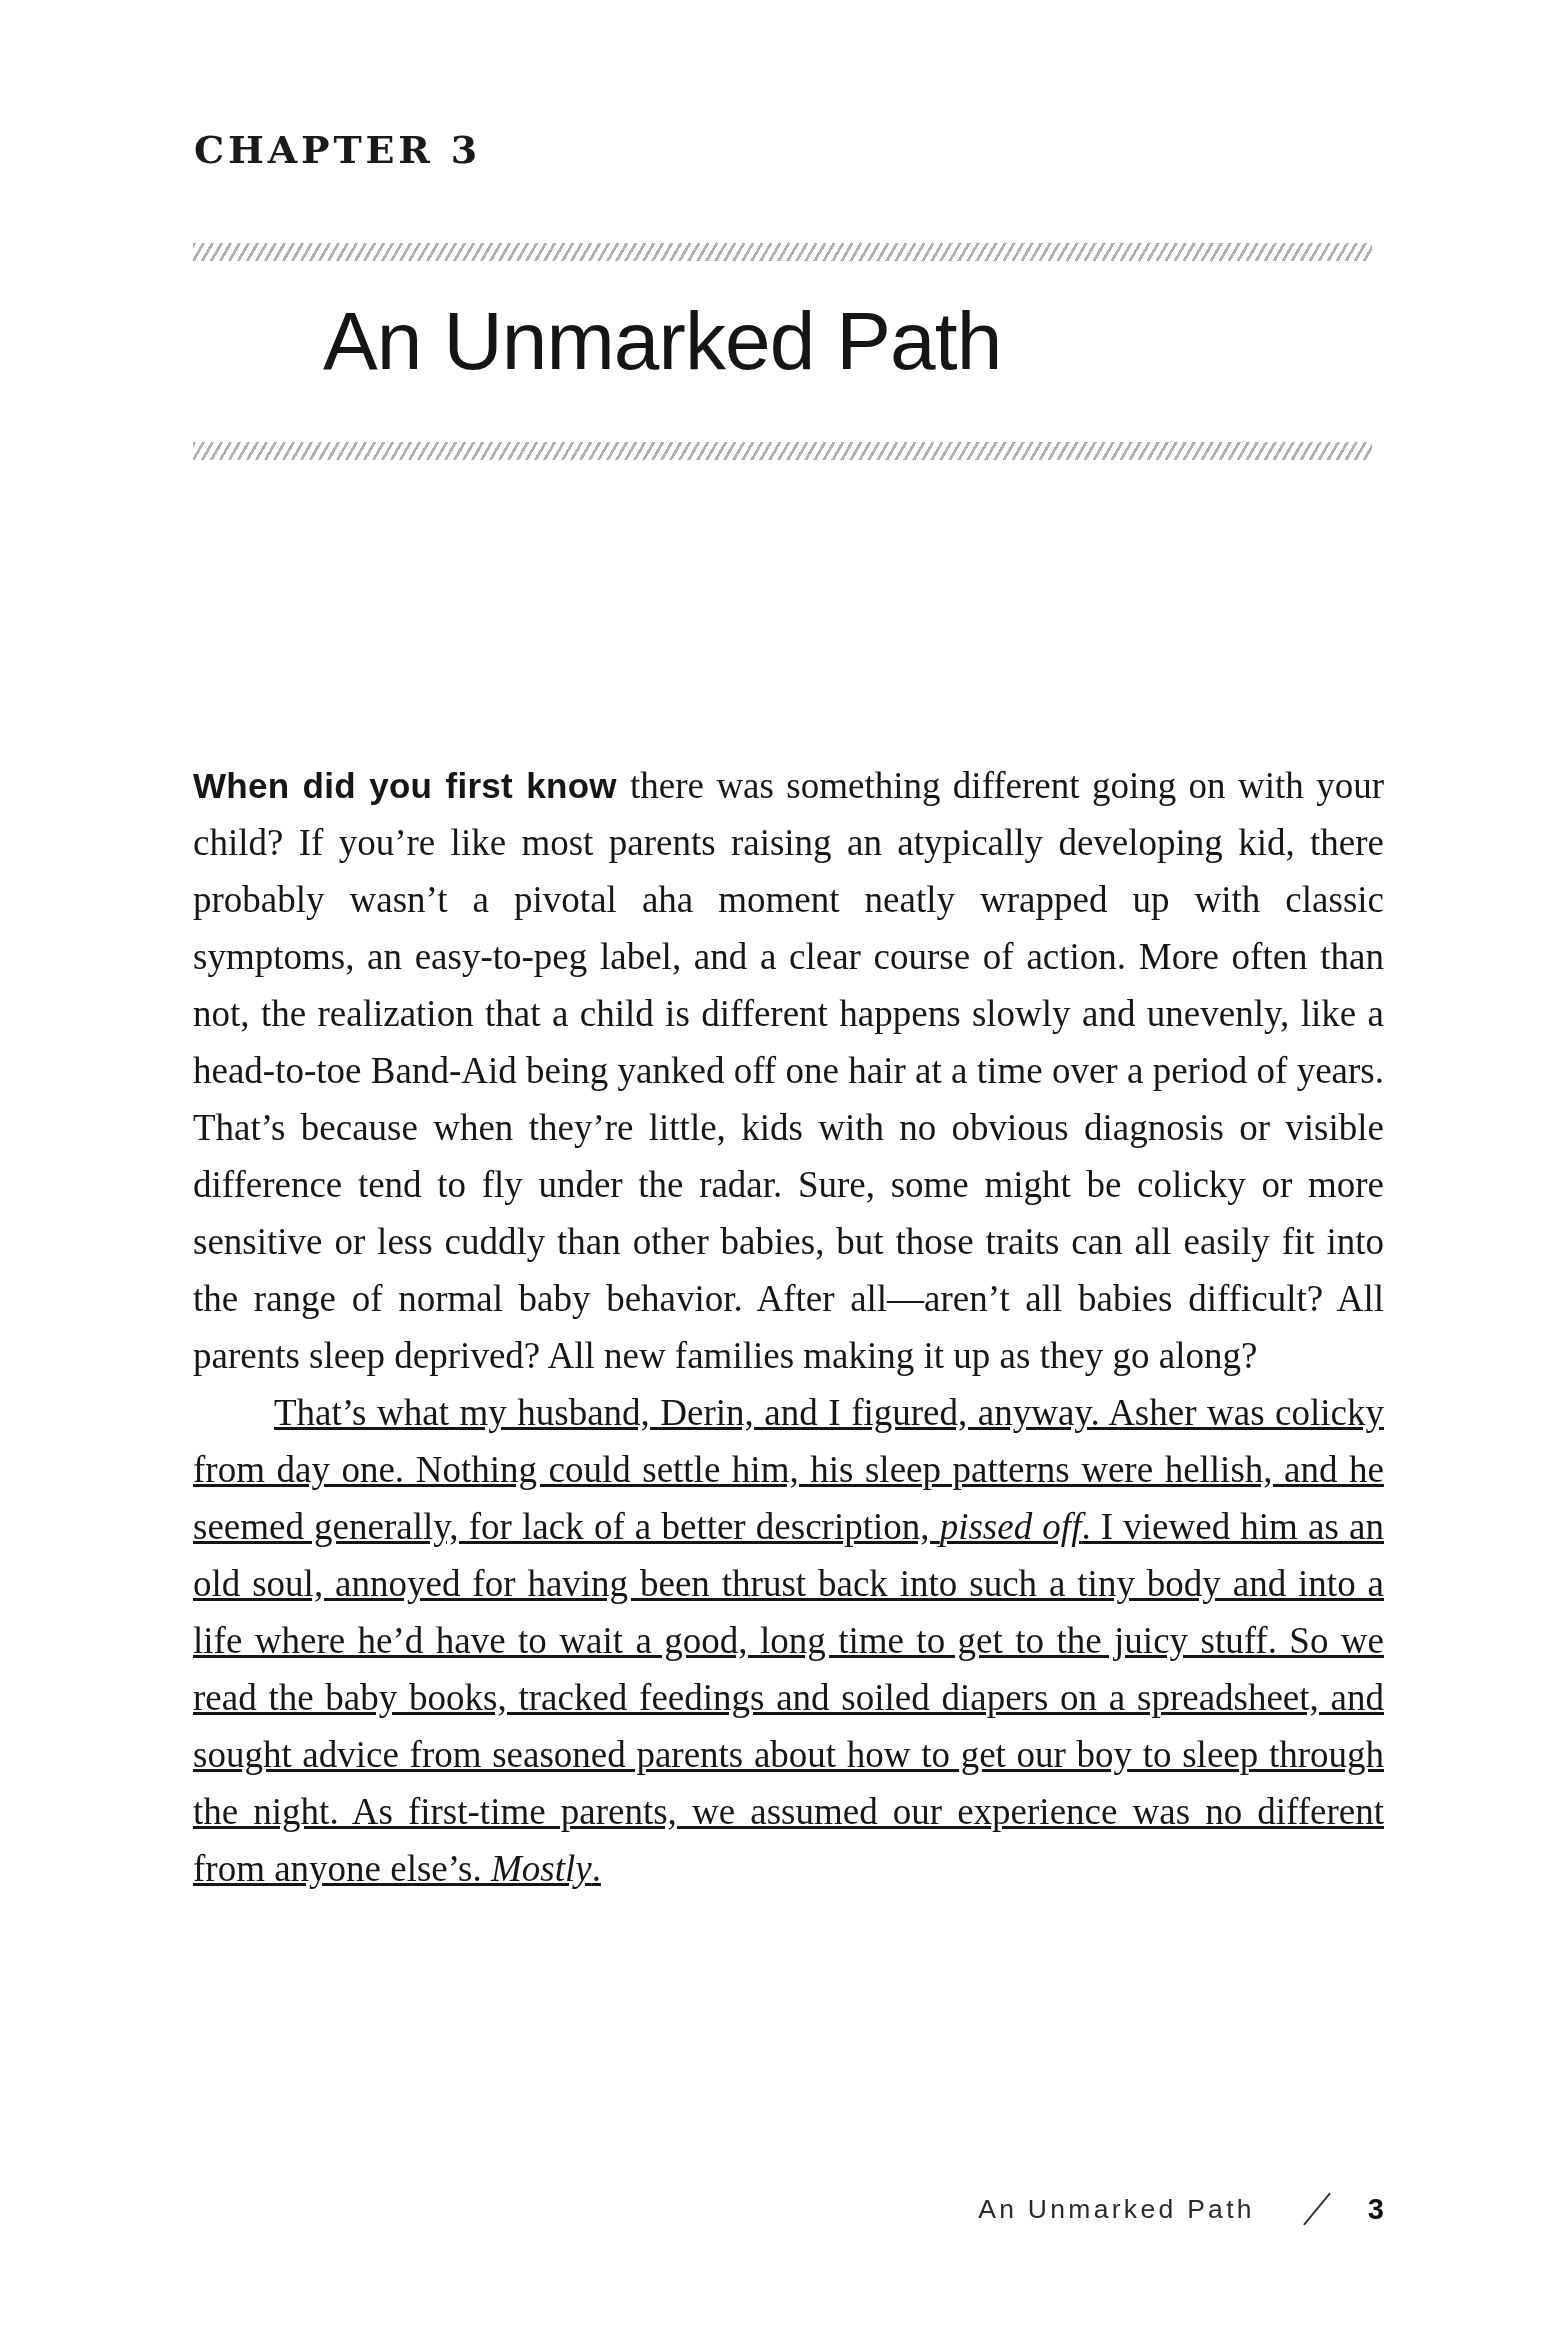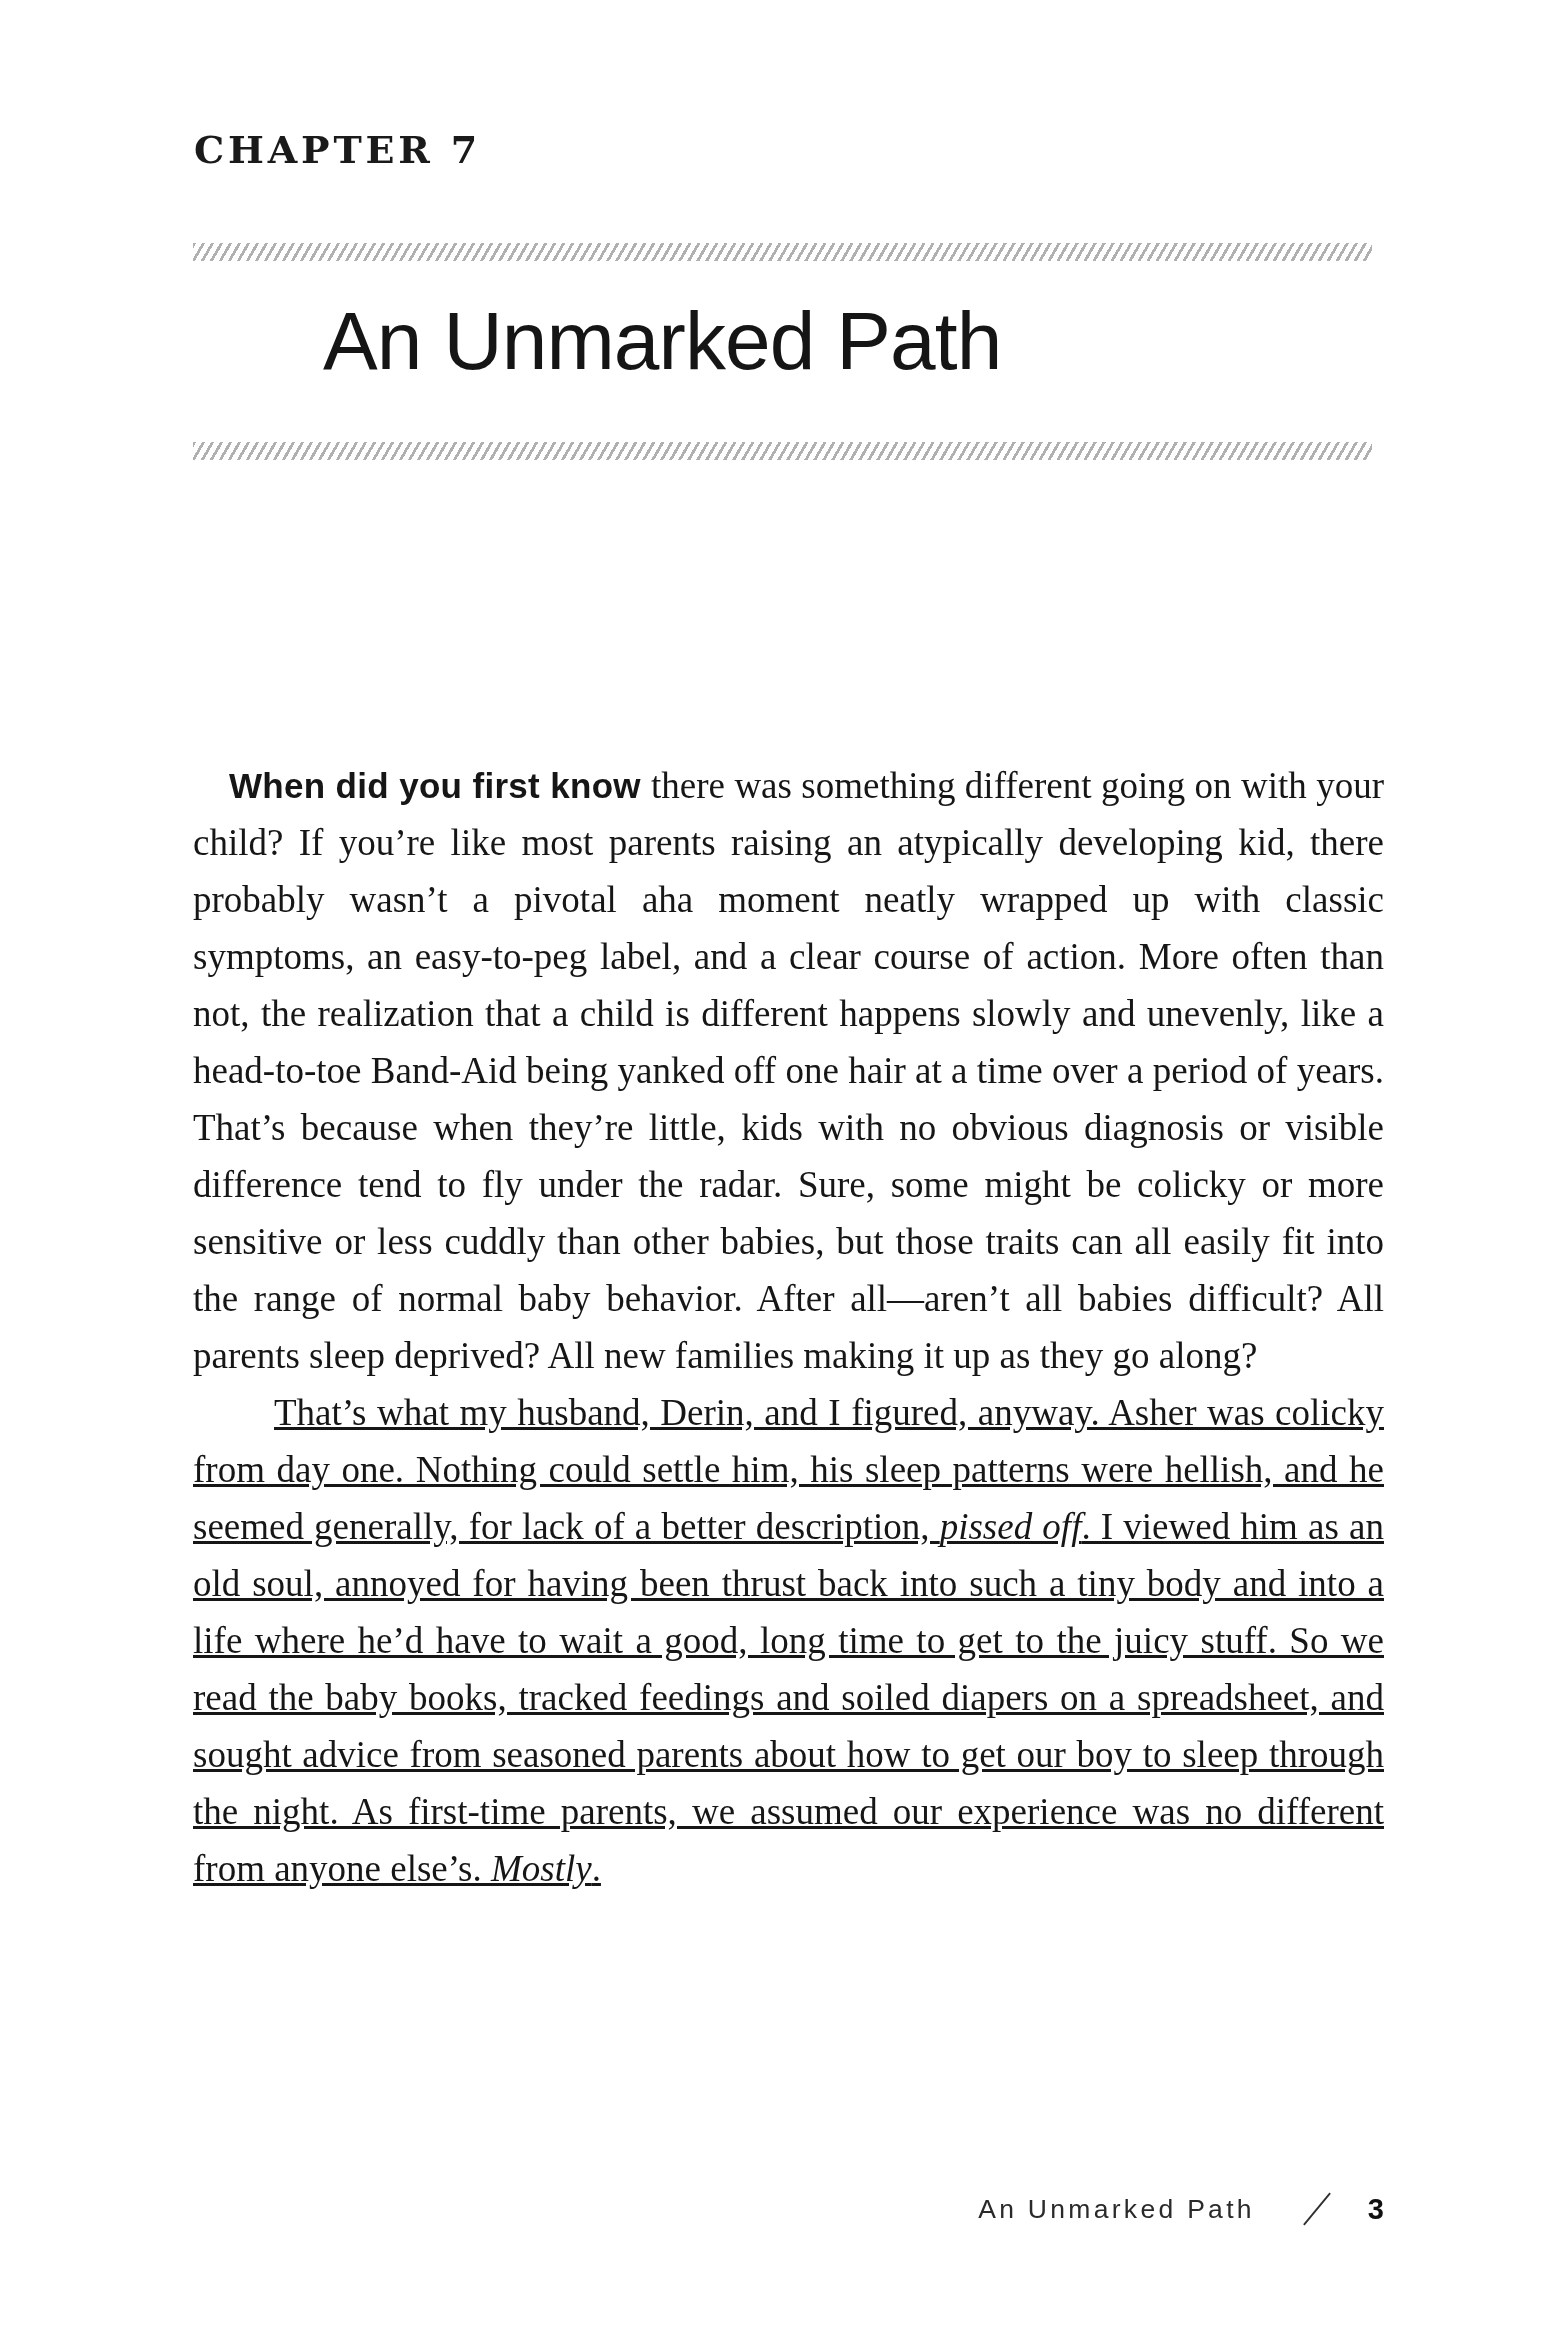--- a/index.html
+++ b/index.html
@@ -68,21 +68,20 @@
     text-align: justify;
     color: #161616;
   }
   .body-text p { margin: 0; padding: 0; }
   .body-text p.indented { text-indent: 81px; text-decoration: underline; }
   .lead-bold {
     font-family: "Liberation Sans", sans-serif;
     font-weight: 700;
     font-size: 35px;
     letter-spacing: 0.3px;
-    margin-left: 36px;
   }
   .body-text em { font-style: italic; }
 
   
   .footer {
     position: absolute;
     top: 2188px;
     right: 177px;
     height: 42px;
     display: flex;
@@ -106,21 +105,21 @@
     font-weight: 700;
     font-size: 29px;
     color: #111111;
   }
 </style>
 </head>
 <body>
 
 <div class="page">
 
-  <div class="chapter-label">CHAPTER 7</div>
+  <div class="chapter-label">CHAPTER 3</div>
 
   <div class="slash-rule top"></div>
 
   <h1 class="chapter-title">An Unmarked Path</h1>
 
   <div class="slash-rule bottom"></div>
 
   <main class="body-text">
     <p><span class="lead-bold">When did you first know </span><span>there was something different going on with your child? If you’re like most parents raising an atypically developing kid, there probably wasn’t a pivotal aha moment neatly wrapped up with classic symptoms, an easy-to-peg label, and a clear course of action. More often than not, the realization that a child is different happens slowly and unevenly, like a head-to-toe Band-Aid being yanked off one hair at a time over a period of years. That’s because when they’re little, kids with no obvious diagnosis or visible difference tend to fly under the radar. Sure, some might be colicky or more sensitive or less cuddly than other babies, but those traits can all easily fit into the range of normal baby behavior. After all—aren’t all babies difficult? All parents sleep deprived? All new families making it up as they go along?</span></p>
     <p class="indented"><span>That’s what my husband, Derin, and I figured, anyway. Asher was colicky from day one. Nothing could settle him, his sleep patterns were hellish, and he seemed generally, for lack of a better description, </span><em>pissed off</em><span>. I viewed him as an old soul, annoyed for having been thrust back into such a tiny body and into a life where he’d have to wait a good, long time to get to the juicy stuff. So we read the baby books, tracked feedings and soiled diapers on a spreadsheet, and sought advice from seasoned parents about how to get our boy to sleep through the night. As first-time parents, we assumed our experience was no different from anyone else’s. </span><em>Mostly</em><span>.</span></p>

